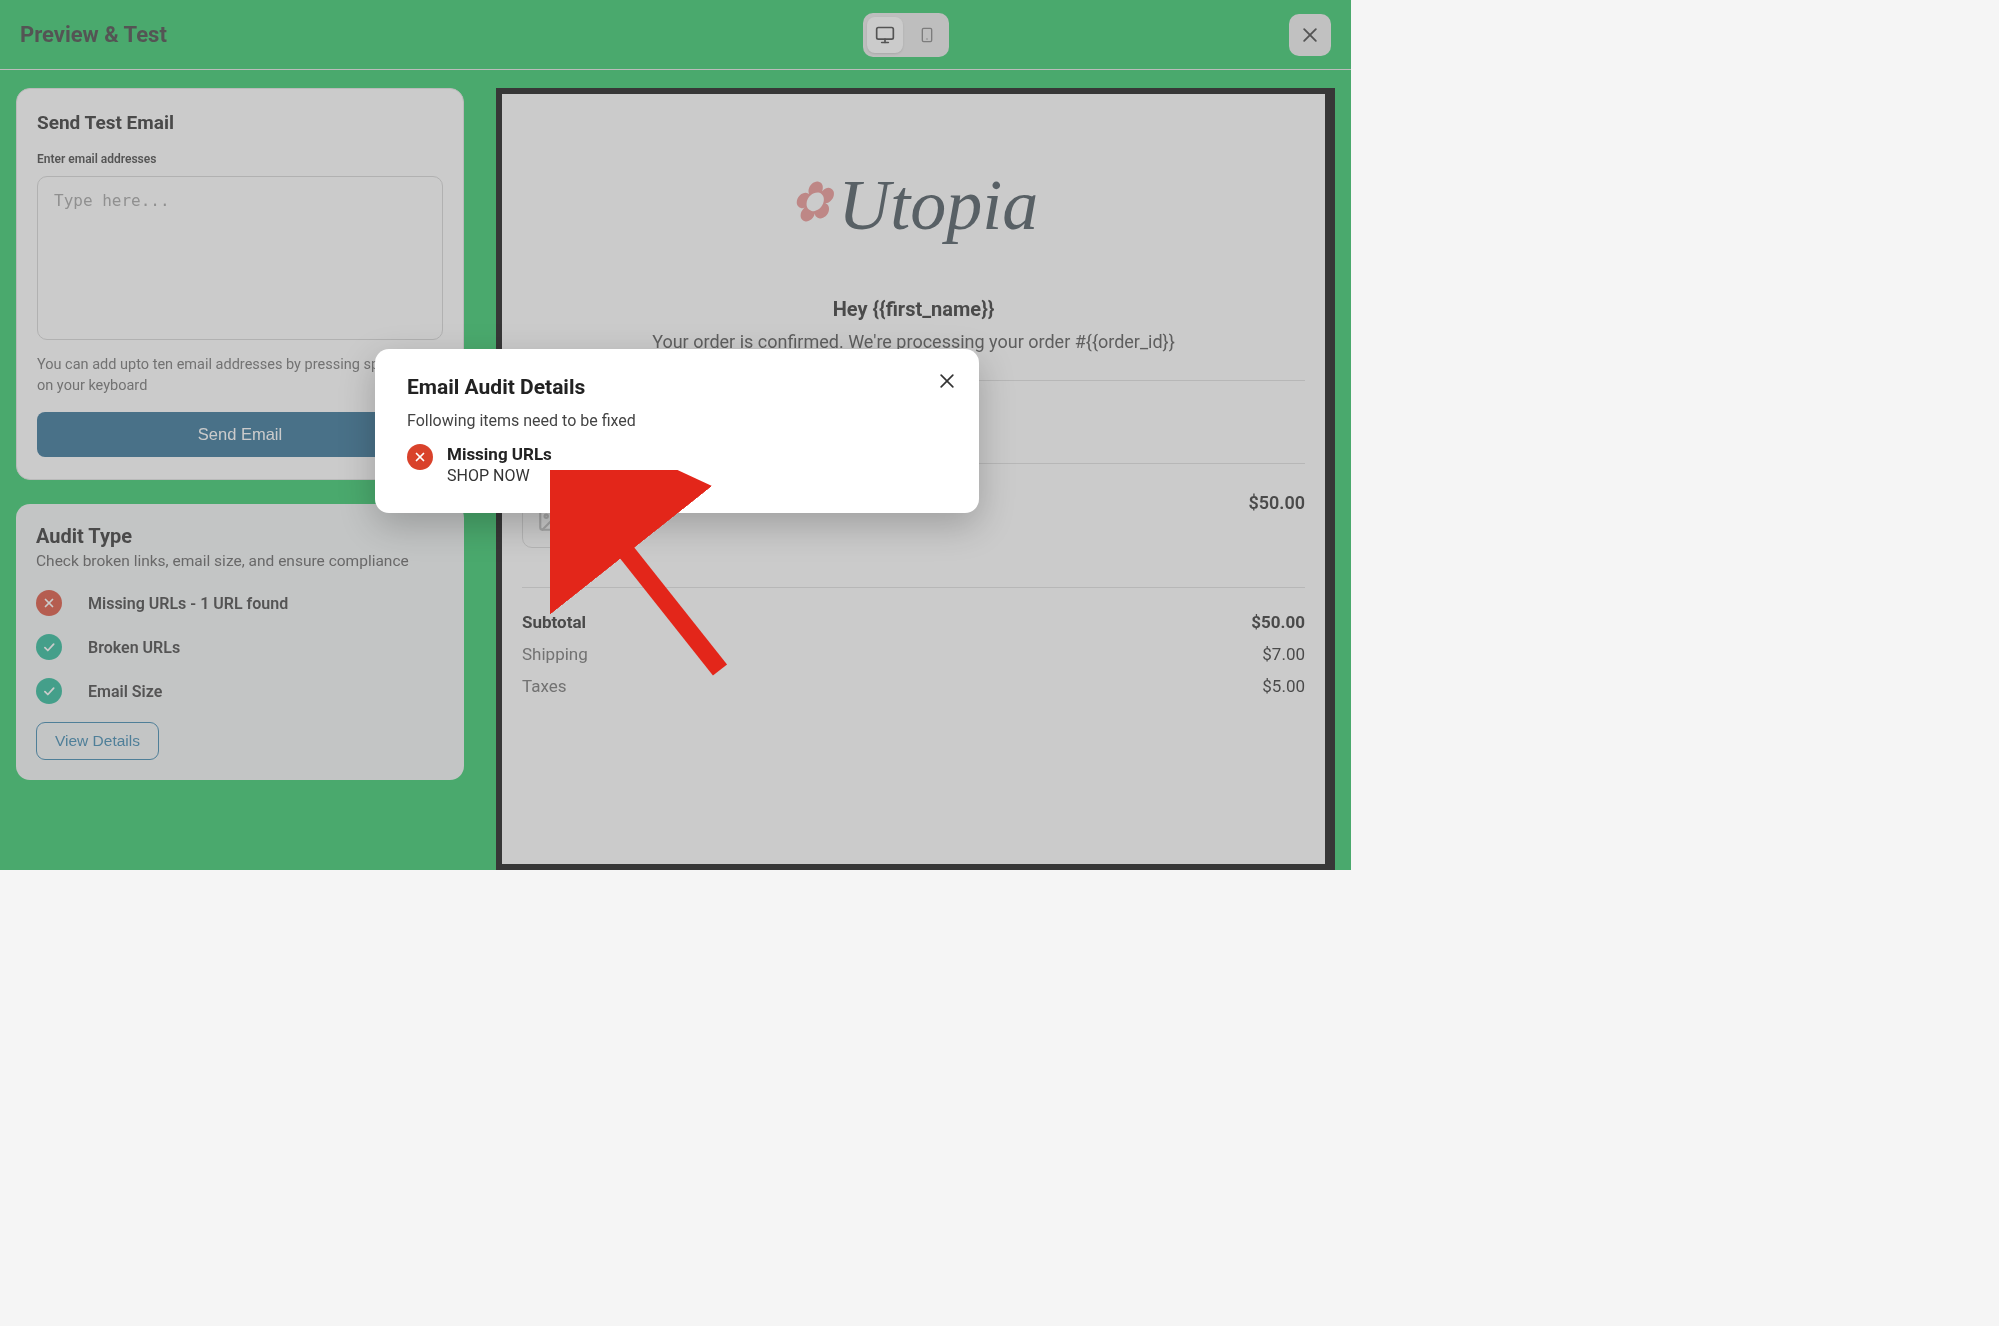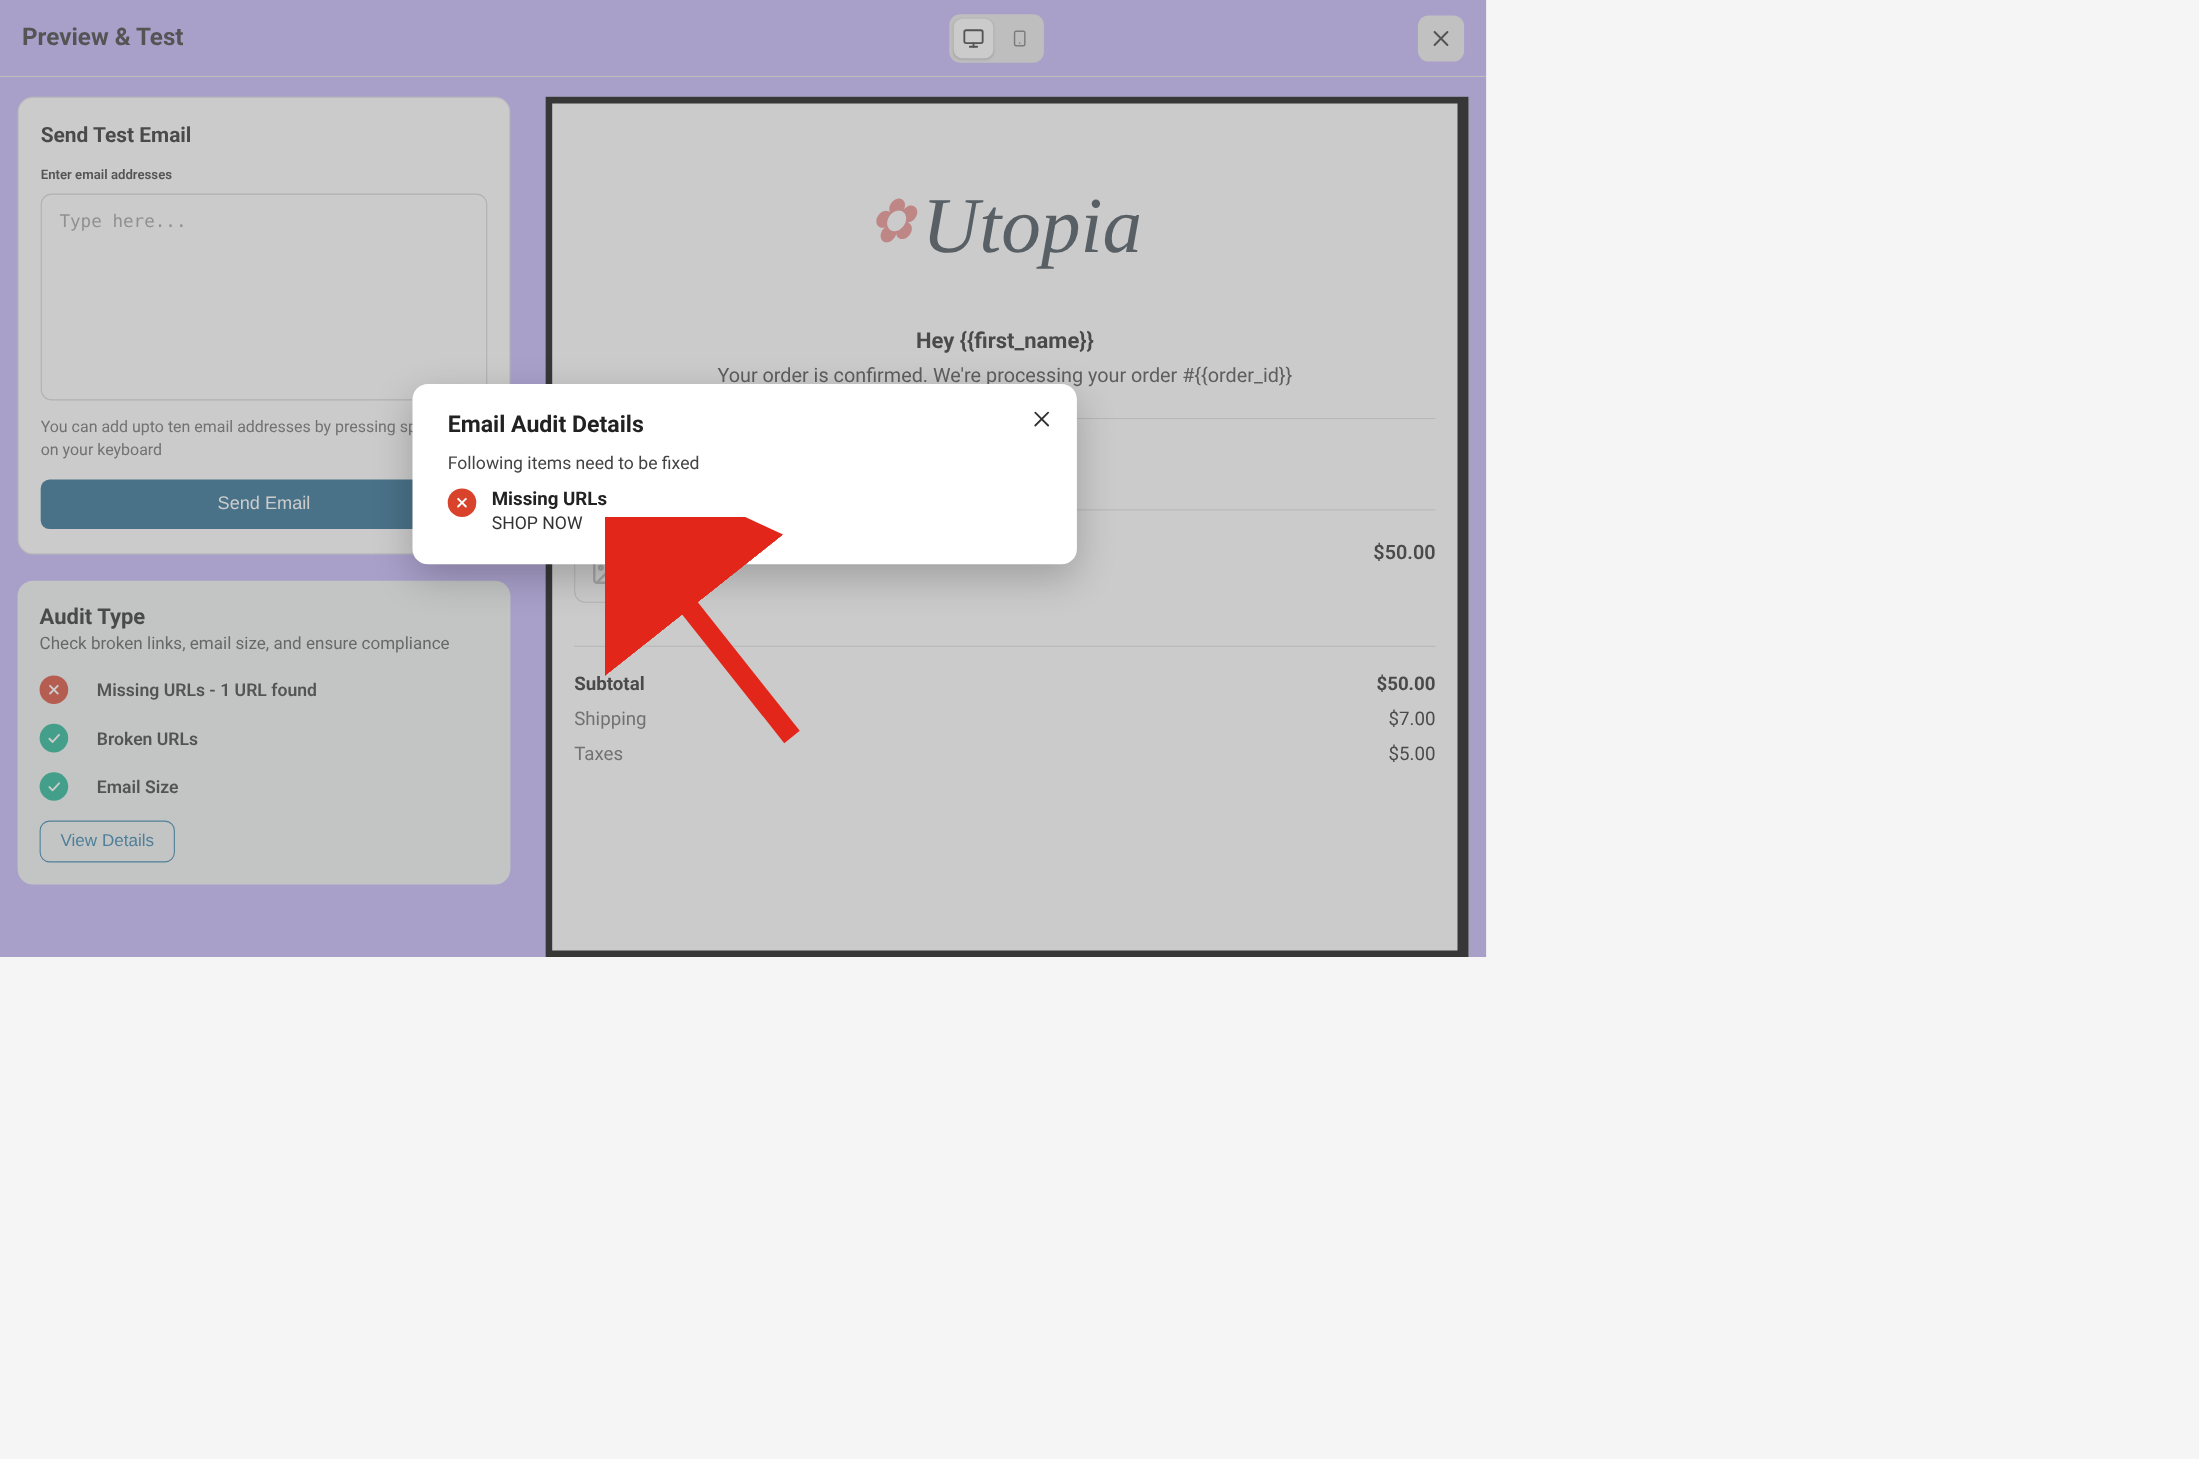--- a/index.html
+++ b/index.html
@@ -9,21 +9,21 @@
     background: #f5f5f5;
     color: #222;
     position: relative;
     overflow: hidden;
   }
 
   .page {
     width: 1351px;
     height: 870px;
     position: relative;
-    background: #c4b5fd;
+    background: #22c55e;
   }
 
   
   .header {
     height: 70px;
     border-bottom: 1px solid #e5e5e5;
     display: flex;
     align-items: center;
     padding: 0 20px;
     position: relative;
@@ -101,21 +101,21 @@
     margin-bottom: 18px;
   }
   .field-label {
     font-size: 12px;
     font-weight: 600;
     color: #333;
     margin-bottom: 10px;
   }
   .textarea {
     width: 100%;
-    height: 188px;
+    height: 164px;
     border: 1px solid #d2d2d2;
     border-radius: 10px;
     padding: 14px 16px;
     font-size: 16px;
     resize: none;
     margin-bottom: 10px;
   }
   .textarea::placeholder { color: #9a9a9a; }
   .hint {
     font-size: 14.5px;

